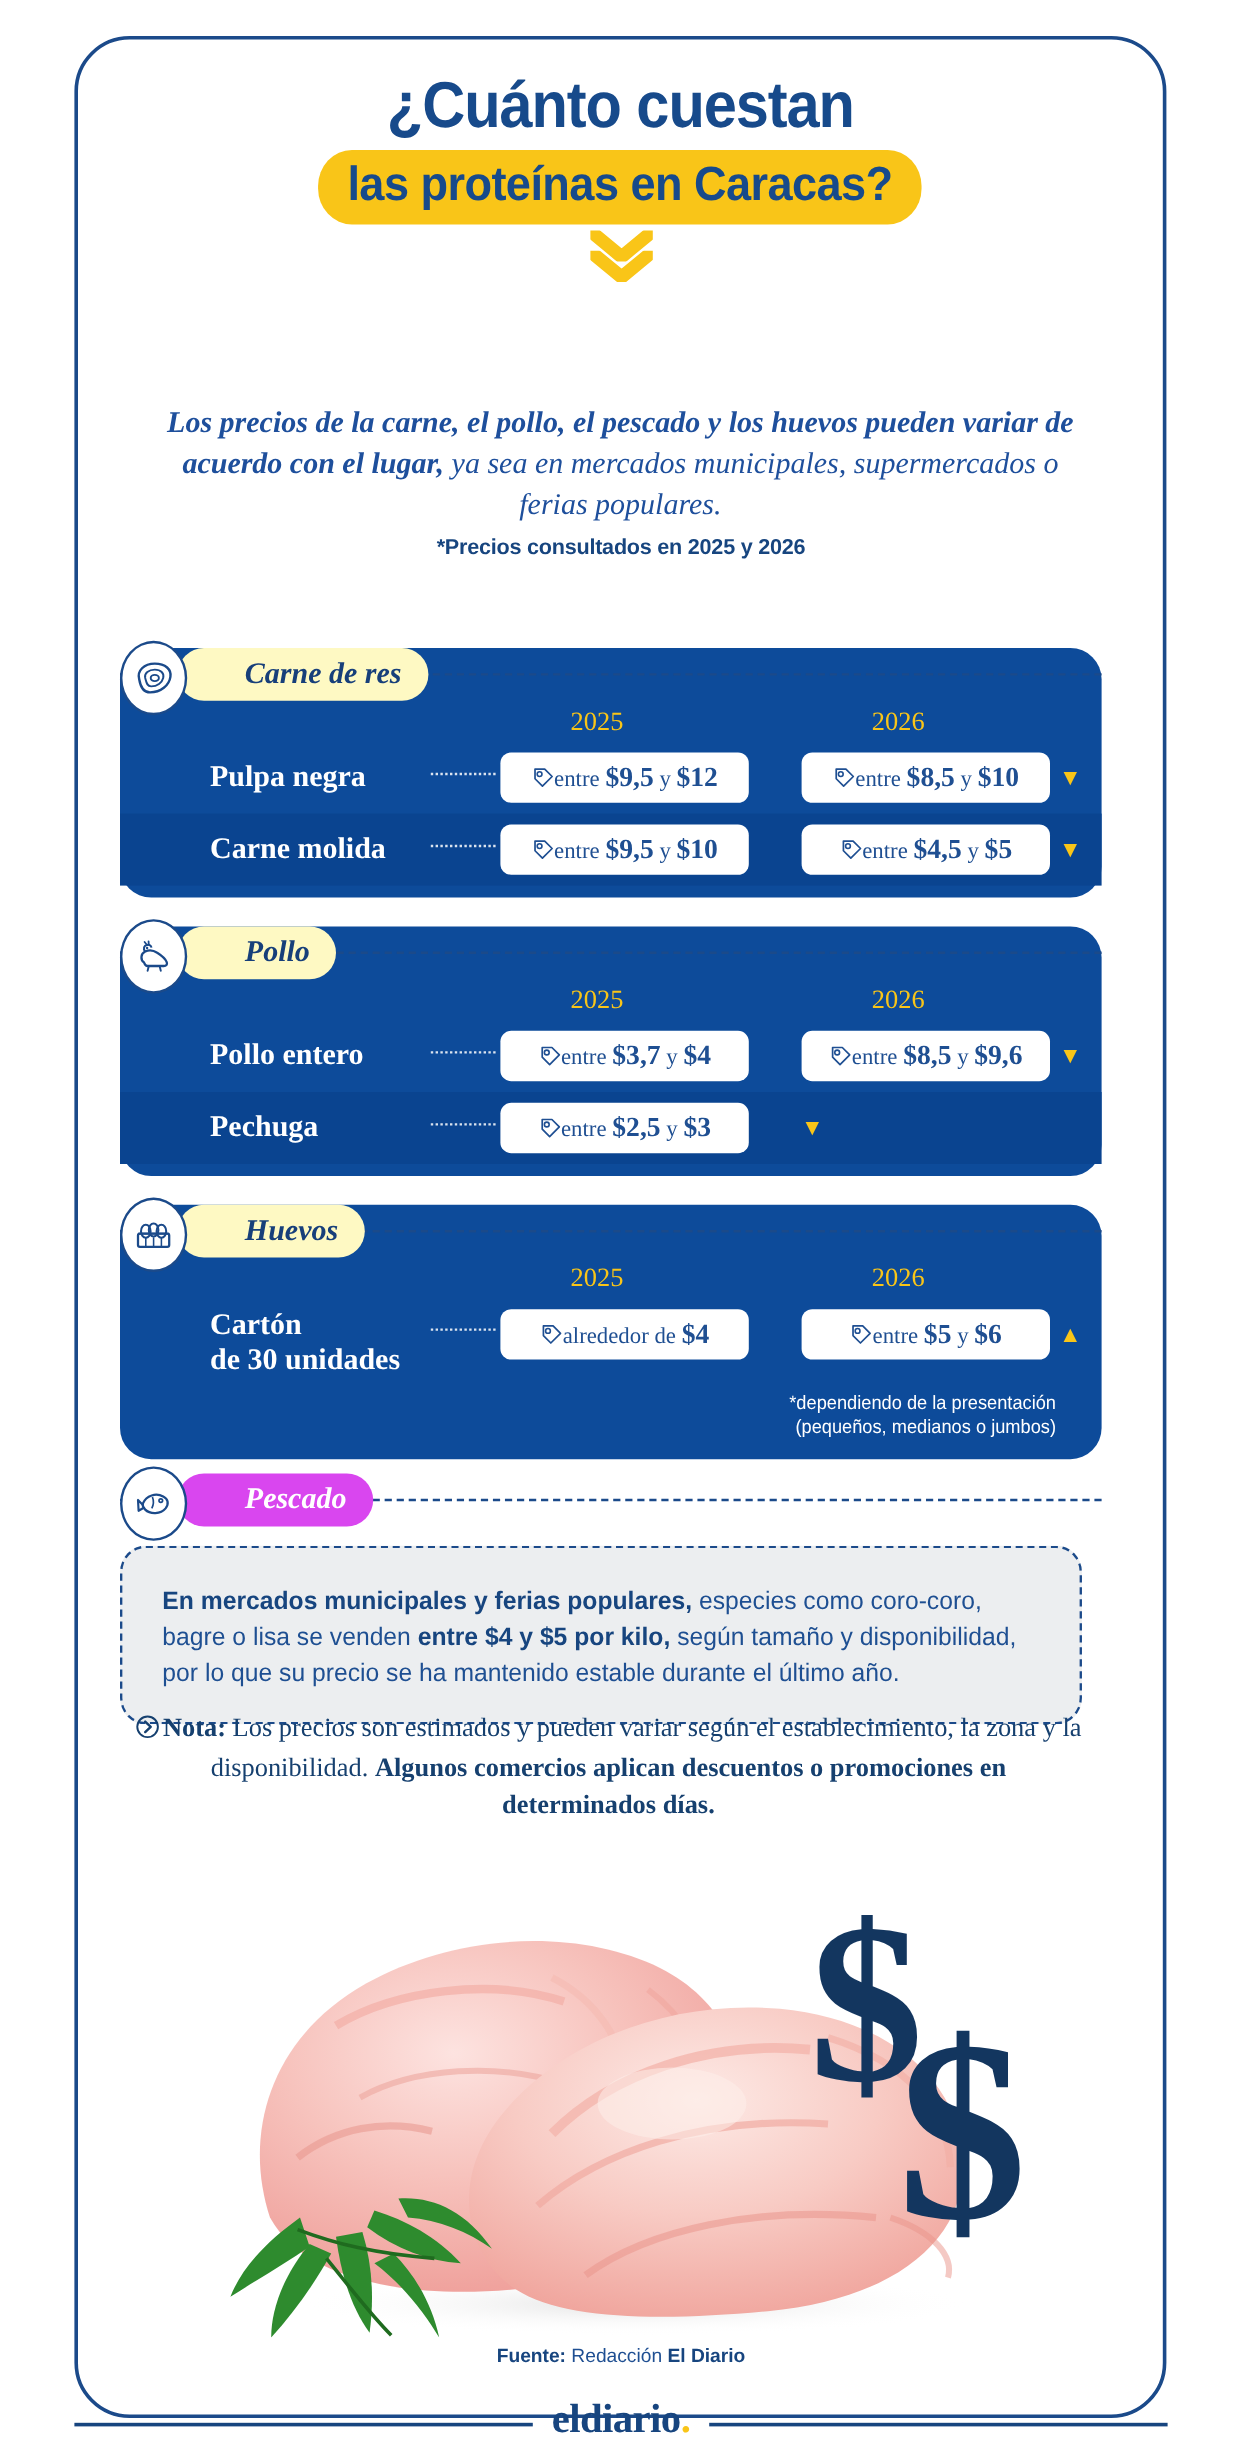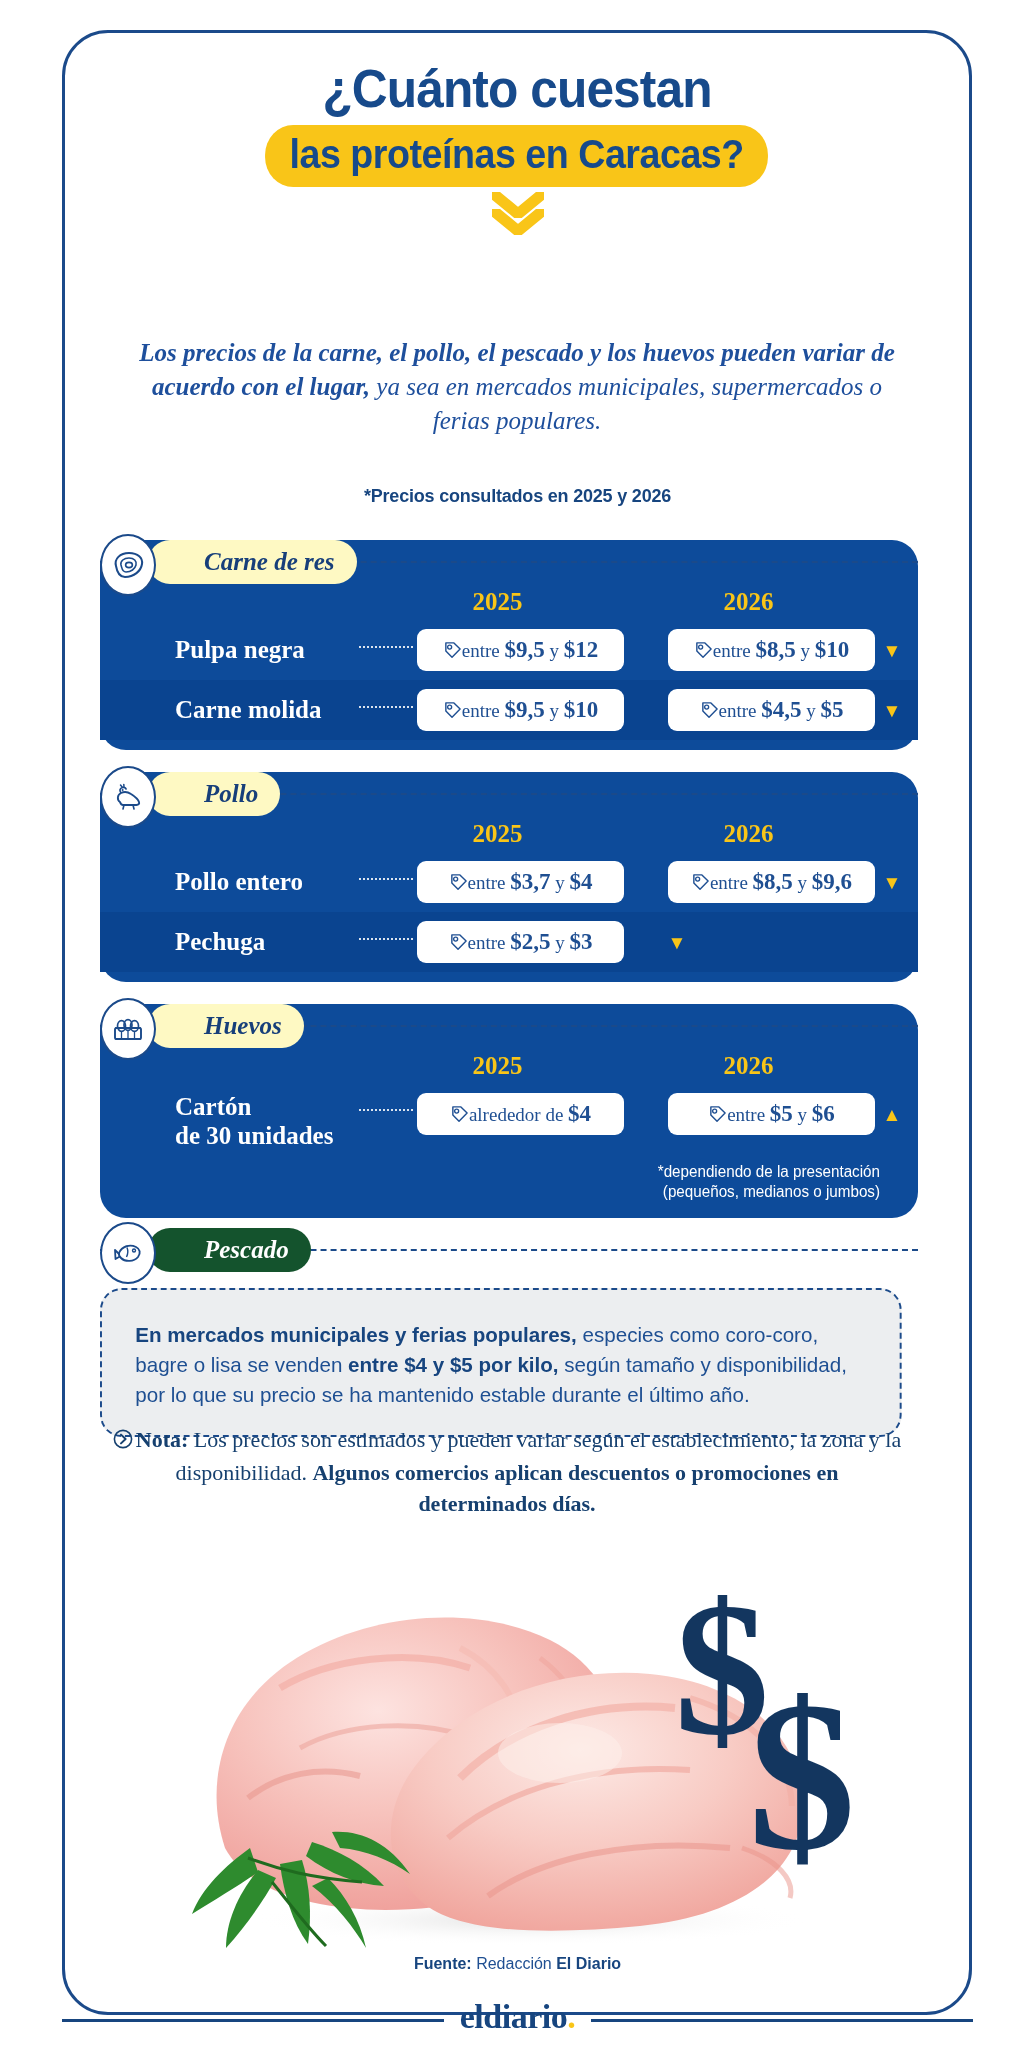--- a/index.html
+++ b/index.html
@@ -86,21 +86,21 @@
     font-style: italic;
     font-size: 25px;
     line-height: 1.36;
     color: #1e4f9c;
   }
   .intro b { font-weight: 700; }
 
   .note-years {
     position: absolute;
     left: 0; right: 0;
-    top: 486px;
+    top: 446px;
     text-align: center;
     font-family: "Liberation Sans", sans-serif;
     font-size: 18px;
     font-weight: 700;
     color: #17457f;
     letter-spacing: -0.2px;
   }
 
   
   .section { position: absolute; left: 100px; width: 818px; }
@@ -122,21 +122,21 @@
     background: #fef9c3;
     border-radius: 22px;
     font-family: "Liberation Serif", serif;
     font-style: italic;
     font-weight: 700;
     font-size: 25px;
     color: #173f7a;
     z-index: 3;
     white-space: nowrap;
   }
-  .sec-tab.dark { background: #14532d; color: #ffffff; }
+  .sec-tab.dark { background: #d946ef; color: #ffffff; }
 
   .sec-badge {
     position: absolute;
     left: 0; top: -6px;
     width: 56px; height: 62px;
     background: #ffffff;
     border: 2.5px solid #1b4a8a;
     border-radius: 28px / 31px;
     z-index: 4;
     display: flex;
@@ -154,22 +154,22 @@
 
   .years {
     display: flex;
     padding: 48px 0 4px 0;
   }
   .year-spacer { width: 290px; }
   .year-col {
     width: 215px;
     text-align: center;
     font-family: "Liberation Serif", serif;
-    font-weight: 700;
-    font-size: 25px;
+    font-weight: 400;
+    font-size: 22px;
     color: #f9c518;
   }
 
   .prow {
     display: flex;
     align-items: center;
     padding: 9px 0 9px 0;
     min-height: 56px;
   }
   .prow.alt { background: #0a4490; }

